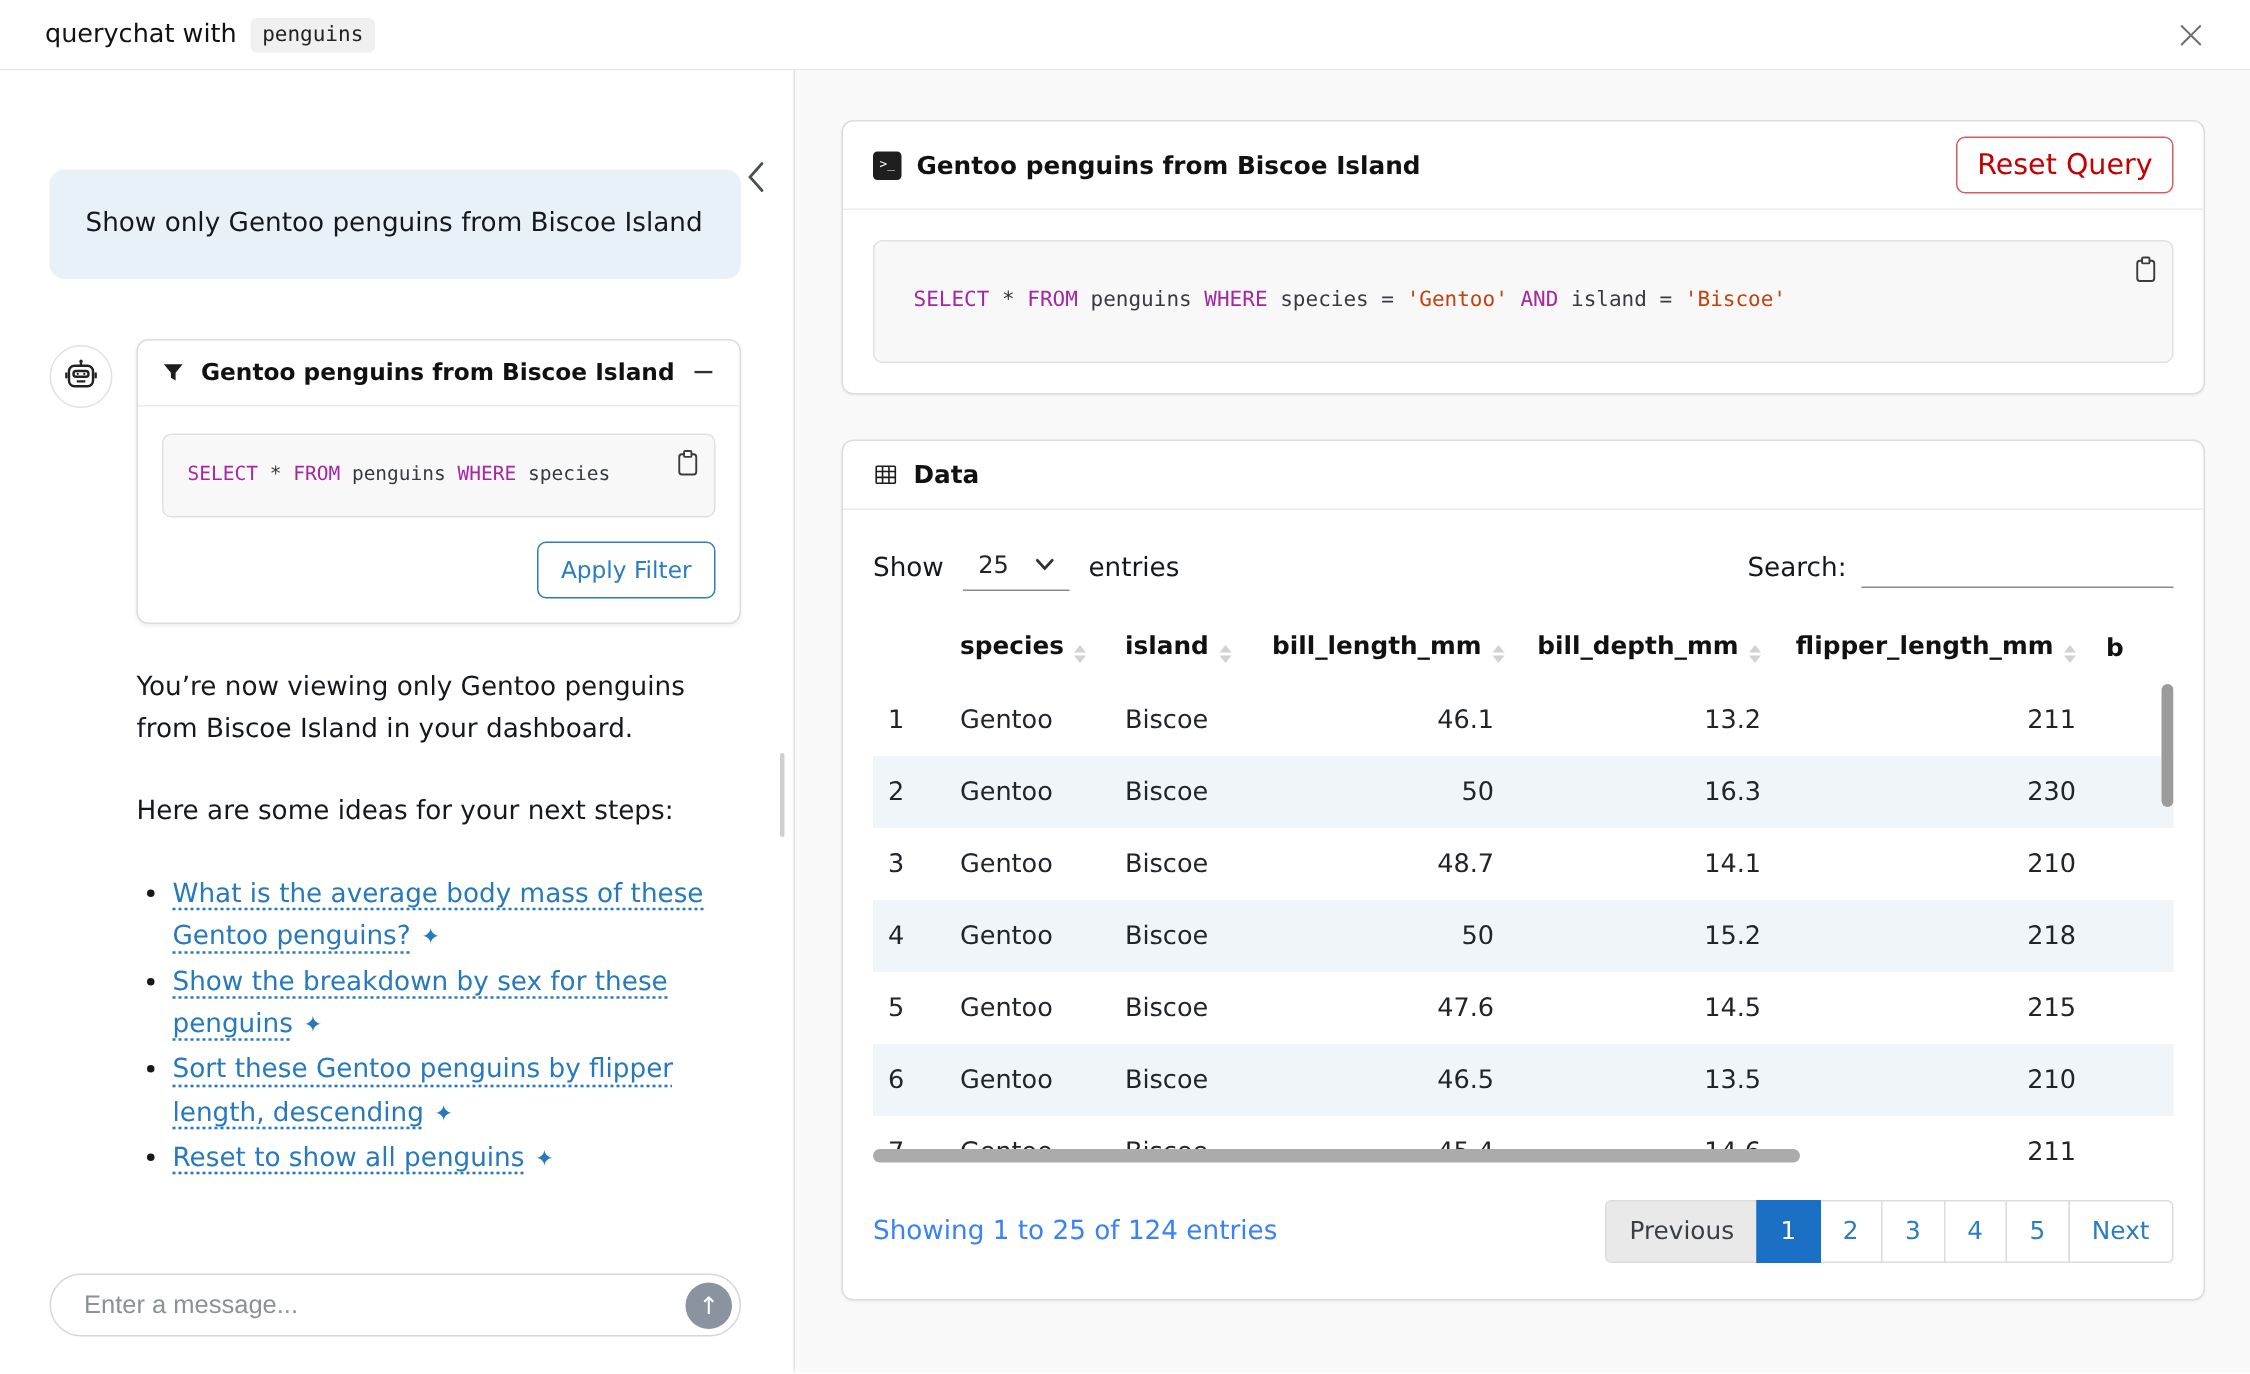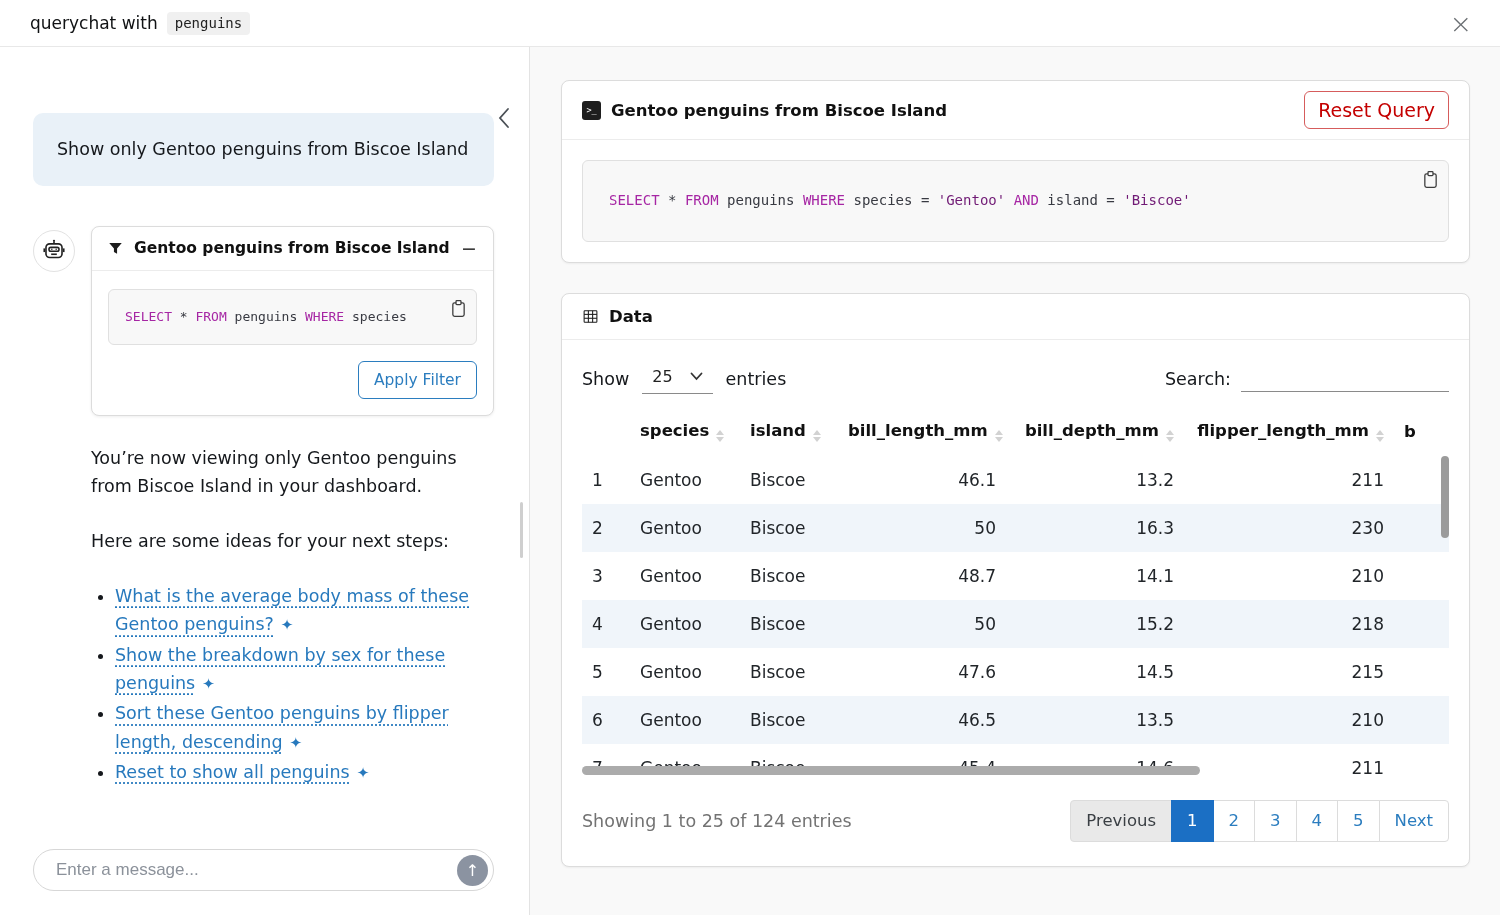--- a/index.html
+++ b/index.html
@@ -35,21 +35,21 @@
                  box-shadow:0 1px 3px rgba(0,0,0,.07); margin-bottom:28px; }
   .fc-header { display:flex; align-items:center; gap:11px; padding:12px 16px; border-bottom:1px solid #ececec; }
   .fc-title { font-size:15.5px; font-weight:700; color:#111; }
   .minus-btn { margin-left:auto; background:none; border:none; font-size:19px; color:#333; line-height:1; }
   .fc-body { padding:18px 16px 16px; }
 
   .codeblock { position:relative; background:#f8f8f8; border:1px solid #e0e0e0; border-radius:6px; padding:16px; }
   .codeblock .code-line { font-family:"DejaVu Sans Mono","Liberation Mono",monospace;
                           font-size:13px; line-height:1.7; color:#383a42; white-space:pre; }
   .copy-btn { position:absolute; top:7px; right:7px; background:none; border:none; padding:2px; }
-  .tok-kw { color:#a626a4; } .tok-str { color:#701a75; } .tok-pl { color:#383a42; }
+  .tok-kw { color:#a626a4; } .tok-str { color:#c2410c; } .tok-pl { color:#383a42; }
   .fc-actions { text-align:right; margin-top:16px; }
   .apply-btn { font-size:15.5px; color:#2b7dbf; border:1px solid #2b7dbf; background:#fff;
                border-radius:6px; padding:9px 15px; }
 
   .bot-text p { font-size:17.5px; line-height:1.6; margin:0 0 27px; }
   ul.suggestions { margin:27px 0 0; padding-left:24px; }
   ul.suggestions li { font-size:17.5px; line-height:1.62; margin-bottom:2px; color:#15181c; }
   .sug-link { color:#2779bd; text-decoration:underline; text-decoration-style:dotted;
               text-underline-offset:5px; }
   .sparkle { color:#2779bd; margin-left:7px; font-size:15px; text-decoration:none; display:inline-block; }
@@ -99,21 +99,21 @@
   td.c0,td.c1,td.c2,td.c6{text-align:left} td.c3,td.c4,td.c5{text-align:right}
   tbody tr:nth-child(even){ background:#f0f5fa; }
   .sort { display:inline-flex; flex-direction:column; gap:2px; margin-left:7px; vertical-align:1px; }
   .sort i { width:0; height:0; border-left:4.5px solid transparent; border-right:4.5px solid transparent; display:block; }
   .sort .up { border-bottom:5.5px solid #d2d2d2; }
   .sort .down { border-top:5.5px solid #d2d2d2; }
   .hscroll { position:absolute; left:0; bottom:3px; width:618px; height:9px; background:#ababab; border-radius:5px; }
   .vscroll { position:absolute; right:0; top:48px; width:8px; height:82px; background:#9b9b9b; border-radius:4px; }
 
   .table-footer { display:flex; justify-content:space-between; align-items:center; margin-top:22px; }
-  .info { font-size:17.5px; color:#737373; }
+  .info { font-size:17.5px; color:#3b82f6; }
   .pagination { display:flex; }
   .page-btn { border:1px solid #dcdcdc; background:#fff; color:#2b7dbf; font-size:16.5px;
               padding:0 15px; height:42px; min-width:40px; margin-left:-1px; }
   .page-btn:first-child { border-radius:4px 0 0 4px; margin-left:0; }
   .page-btn:last-child { border-radius:0 4px 4px 0; }
   .page-btn.disabled { background:#e9e9e9; color:#3a3f44;text-align:right; }
   .page-btn.active { background:#1b6fc4; color:#fff; border-color:#1b6fc4; position:relative; z-index:1; }
 </style>
 </head>
 <body>

